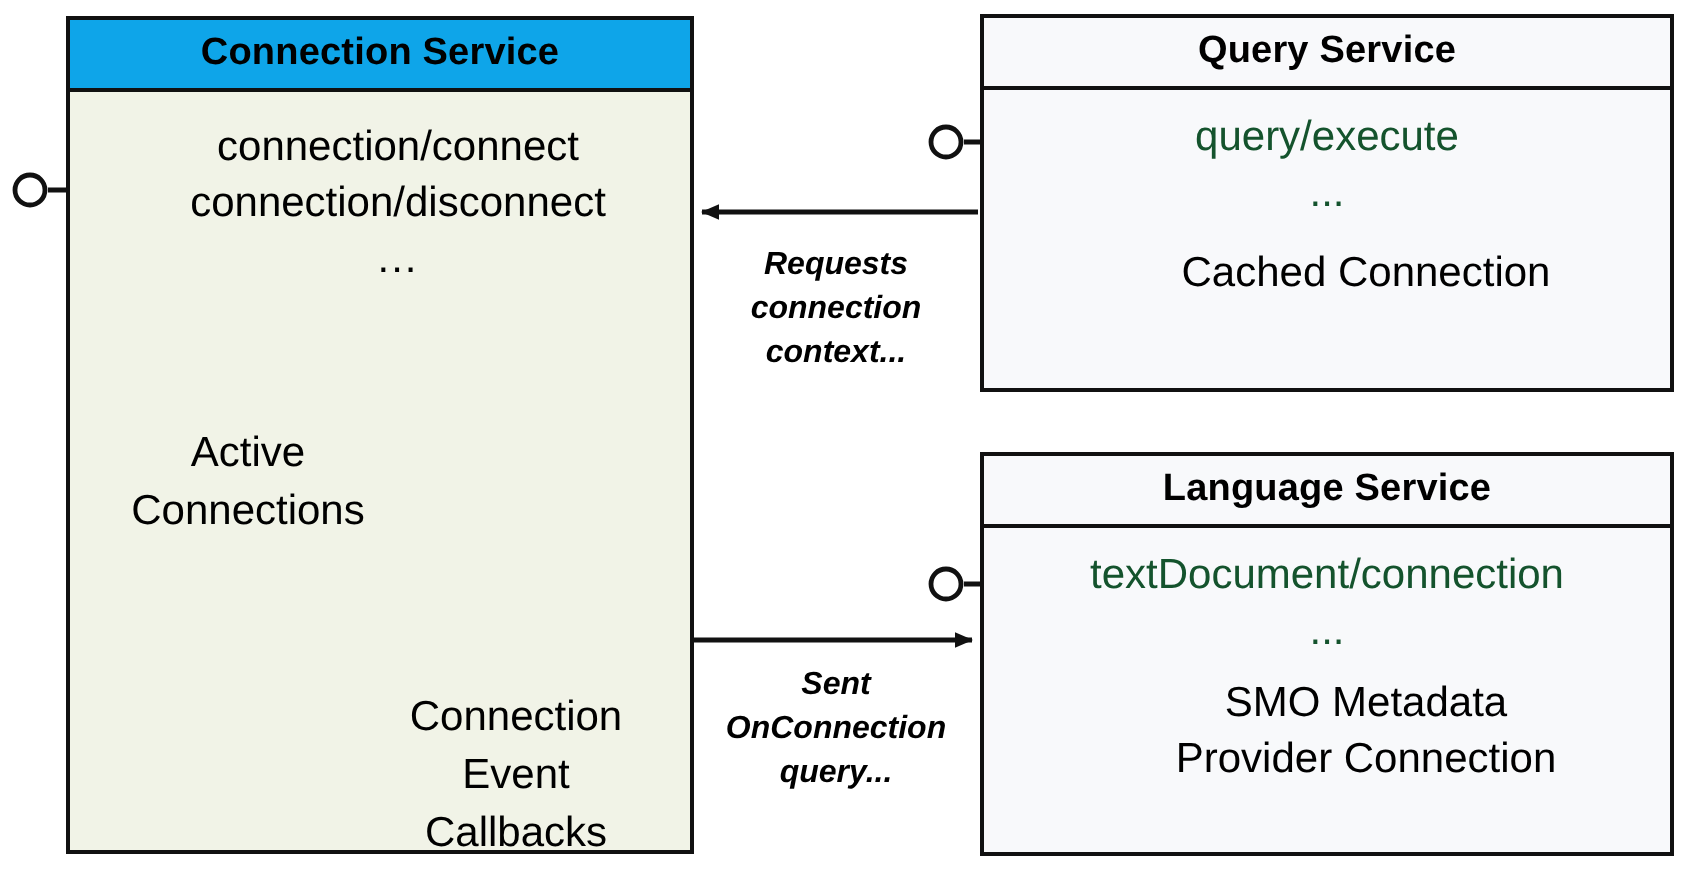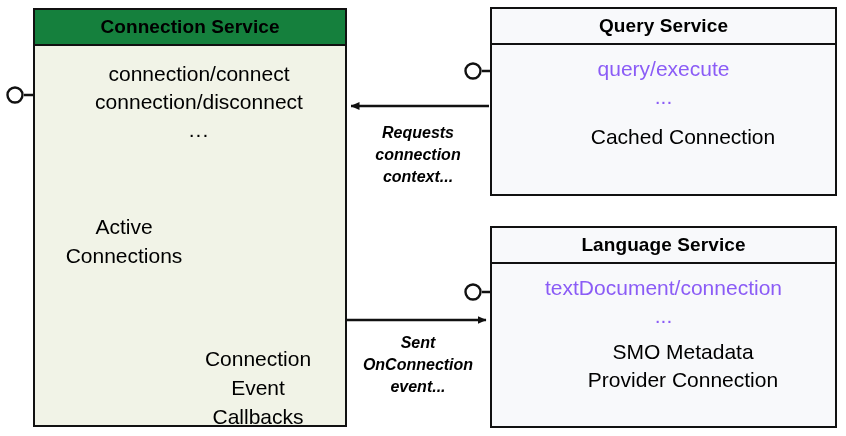--- a/index.html
+++ b/index.html
@@ -44,21 +44,21 @@
   }
 
   
   #connection-service {
     left: 33px;
     top: 8px;
     width: 314px;
     height: 419px;
     background: #f1f3e7;
   }
-  #connection-service .box-header { background: #15803d; }
+  #connection-service .box-header { background: #0ea5e9; }
   #connection-service .box-body { background: #f1f3e7; }
 
   .cs-ops {
     position: absolute;
     left: 0; right: 0;
     top: 14px;
     text-align: center;
     font-size: 21px;
     line-height: 28px;
     color: #000000;
@@ -109,21 +109,21 @@
   #language-service .box-header { background: #f8f9fb; }
   #language-service .box-body { background: #f8f9fb; }
 
   .rs-op {
     position: absolute;
     left: 0; right: 0;
     top: 10px;
     text-align: center;
     font-size: 21px;
     line-height: 28px;
-    color: #8b5cf6;
+    color: #14532d;
   }
   .rs-op .op-line { white-space: nowrap; }
 
   .rs-resource {
     position: absolute;
     left: 0; right: 0;
     display: flex;
     align-items: center;
     justify-content: center;
     gap: 1px;
@@ -291,14 +291,14 @@
 
 <div class="edge-label" id="label-requests">
   <div>Requests</div>
   <div>connection</div>
   <div>context...</div>
 </div>
 
 <div class="edge-label" id="label-sent">
   <div>Sent</div>
   <div>OnConnection</div>
-  <div>event...</div>
+  <div>query...</div>
 </div>
 
 </body></html>

